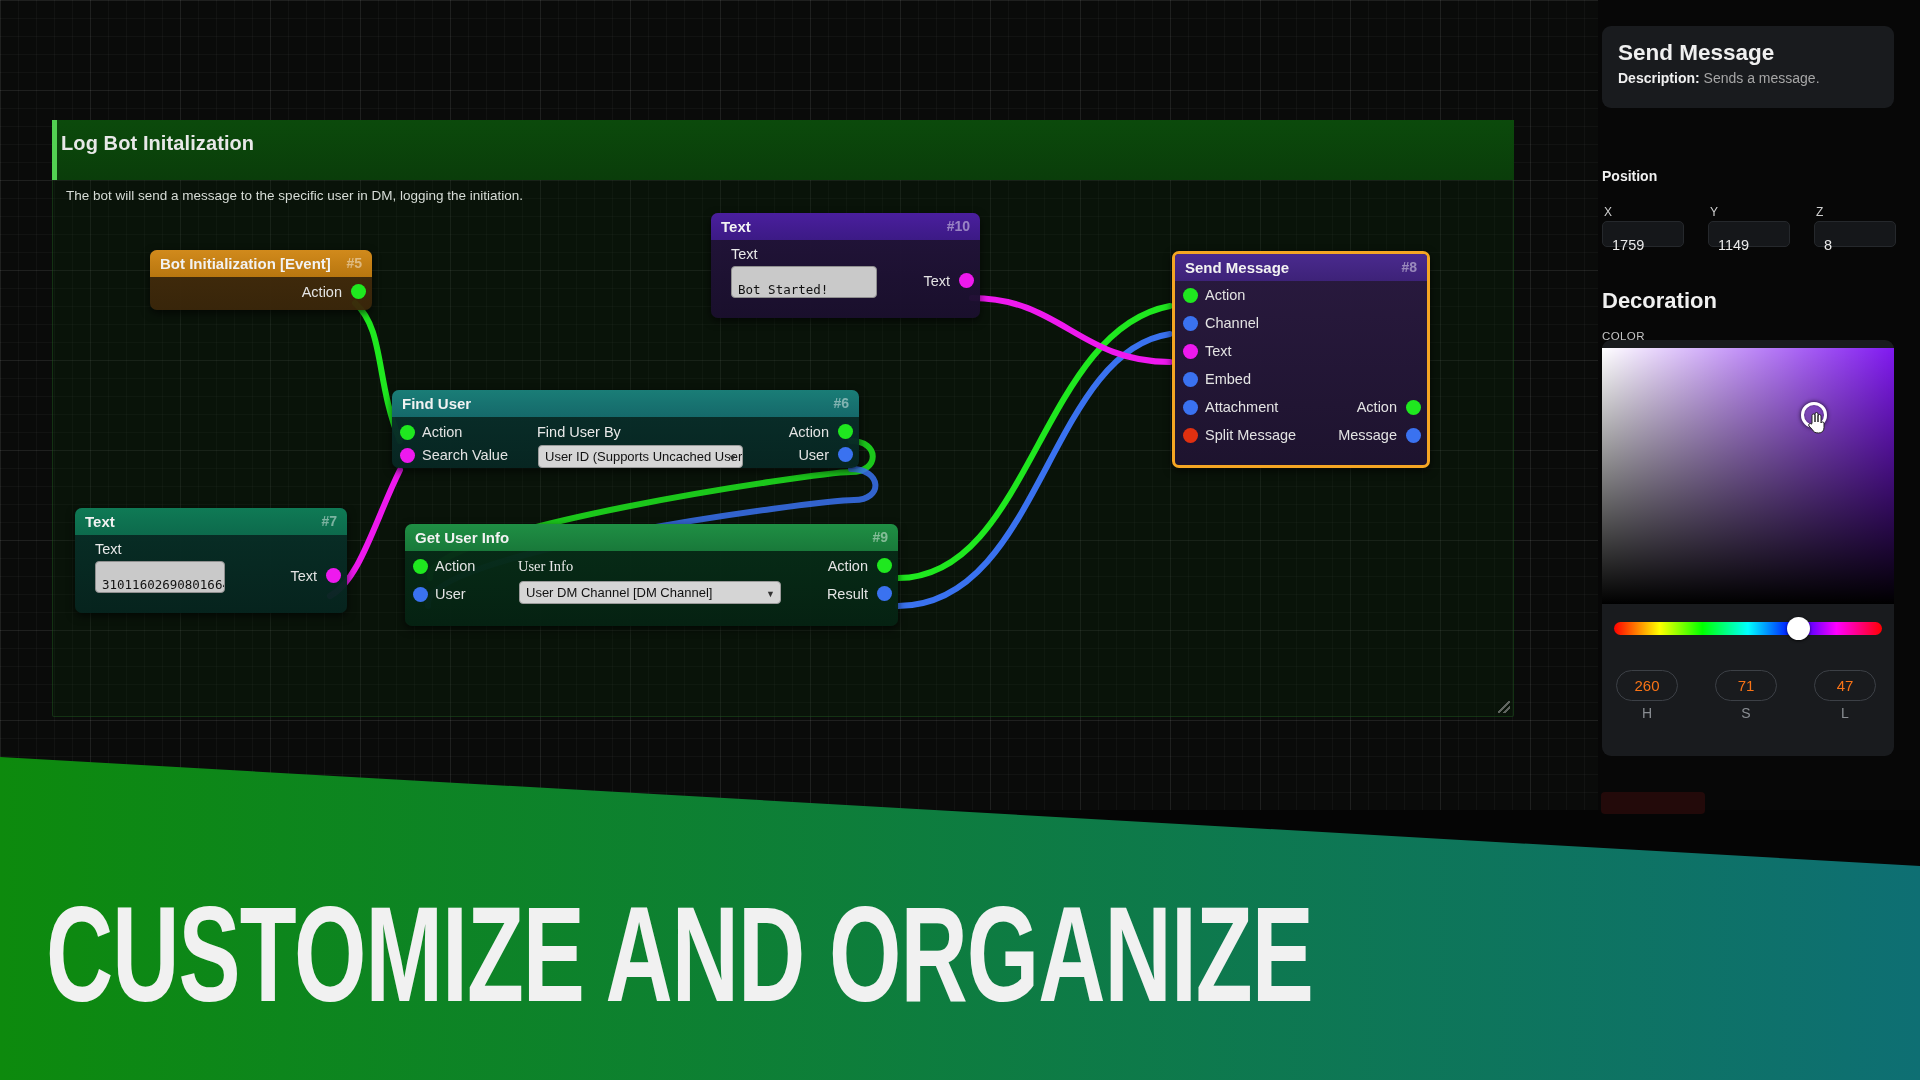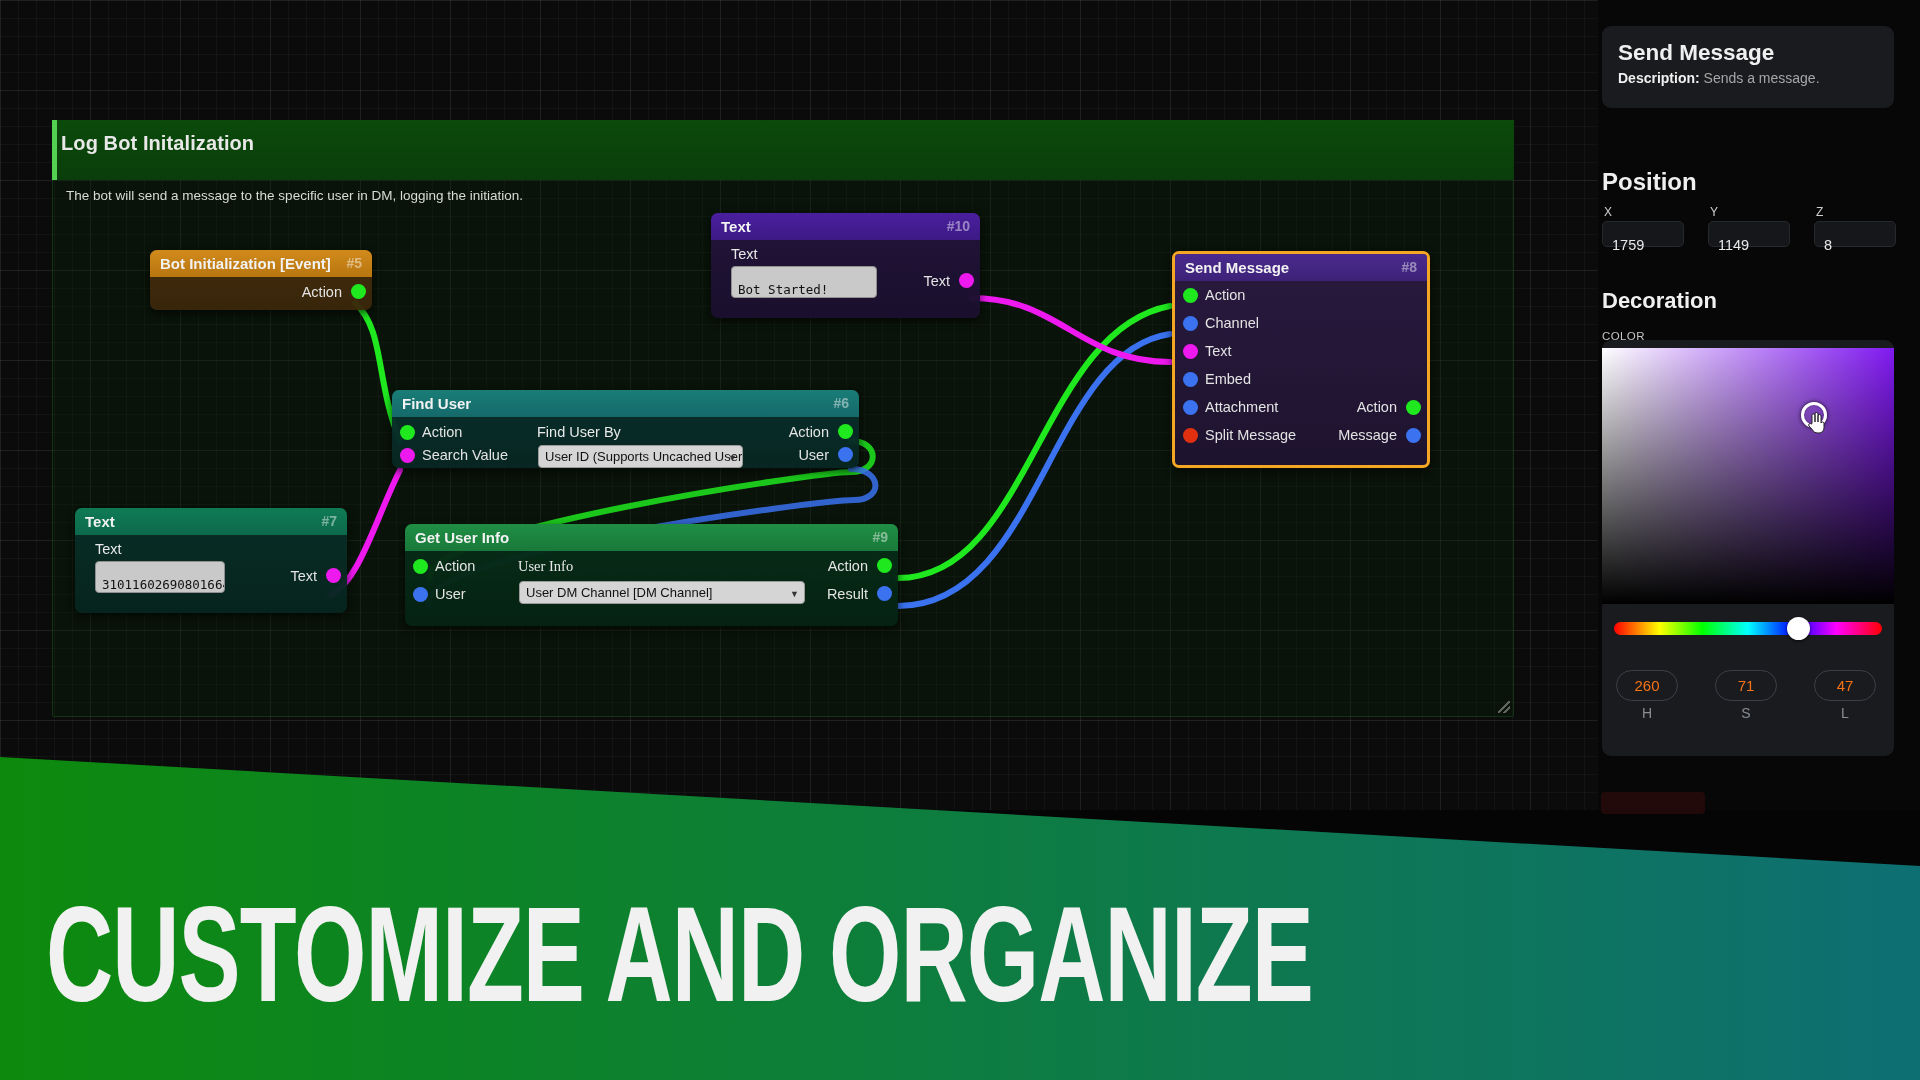--- a/index.html
+++ b/index.html
@@ -129,21 +129,21 @@
   .card{
     position:absolute; left:4px; width:292px;
     background:#191b1e; border-radius:9px;
   }
   #desc-card{ top:26px; height:82px; padding:14px 16px 0 16px; }
   #desc-title{ font-size:22.5px; font-weight:bold; color:#f0f0f0; }
   #desc-line{ margin-top:4px; font-size:14px; color:#cfcfcf; }
   #desc-line b{ color:#f0f0f0; }
   #desc-line span{ color:#a6a6a6; }
 
-  #pos-title{ position:absolute; left:4px; top:168px; font-size:24px; font-weight:bold; color:#f0f0f0; }
+  #pos-title{ position:absolute; left:4px; top:168px; font-size:14px; font-weight:bold; color:#f0f0f0; }
   .axis-lbl{ position:absolute; top:205px; font-size:12px; color:#cfcfcf; }
   .axis-in{
     position:absolute; top:221px; width:82px; height:26px;
     background:#15171a; border:1px solid #25282c; border-radius:5px;
     font-size:14.5px; color:#e9e9e9; padding:15px 0 0 9px;
   }
 
   #dec-title{ position:absolute; left:4px; top:288px; font-size:22px; font-weight:bold; color:#f0f0f0; }
   #dec-card{ top:340px; height:416px; }
   #color-lbl{ position:absolute; left:4px; top:330px; font-size:11.5px; color:#c4c4c4; letter-spacing:.4px; }
@@ -285,21 +285,21 @@
         <span>Get User Info</span>
         <span class="num">#9</span>
       </div>
       <div class="body">
         <span class="port pgreen" style="left:8px; top:8px;"></span>
         <span class="plabel" style="left:30px; top:7px;">Action</span>
         <span class="port pblue" style="left:8px; top:36px;"></span>
         <span class="plabel" style="left:30px; top:35px;">User</span>
 
         <span class="fieldlabel" style="left:113px; top:7px;font-family:Liberation Serif, serif;">User Info</span>
-        <div class="selectbox" style="left:114px; top:30px; width:286px;">
+        <div class="selectbox" style="left:114px; top:30px; width:262px;">
           <span>User DM Channel [DM Channel]</span>
           <span class="arw">▼</span>
         </div>
 
         <span class="plabel" style="right:30px; top:7px;">Action</span>
         <span class="port pgreen" style="right:6px; top:7px;"></span>
         <span class="plabel" style="right:30px; top:35px;">Result</span>
         <span class="port pblue" style="right:6px; top:35px;"></span>
       </div>
     </div>

